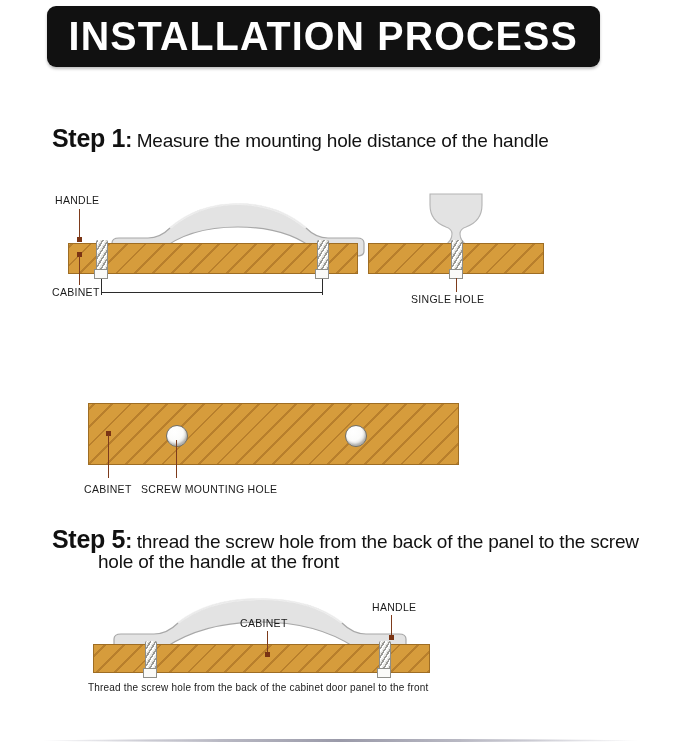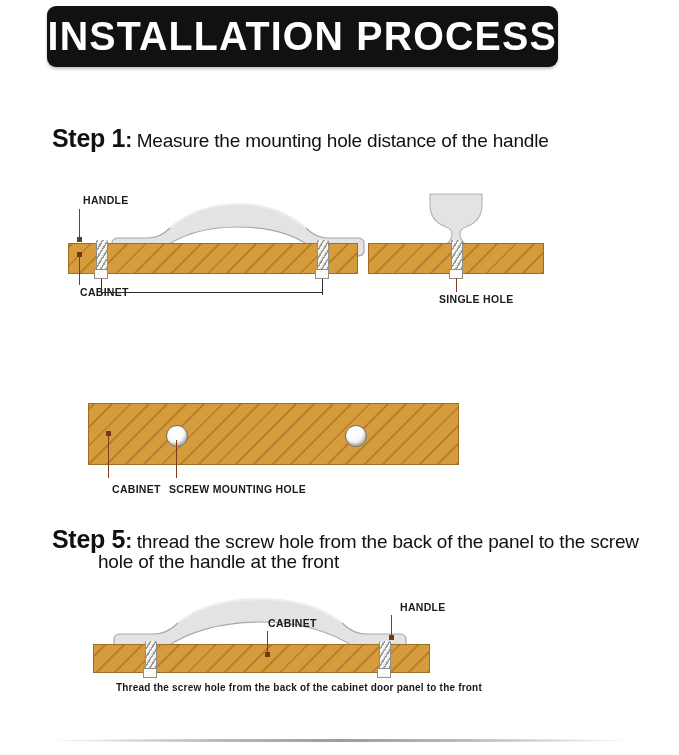--- a/index.html
+++ b/index.html
@@ -5,21 +5,21 @@
   html,body{margin:0;padding:0;background:#ffffff;}
   body{
     width:679px;height:755px;position:relative;overflow:hidden;
     font-family:"Liberation Sans","DejaVu Sans",sans-serif;
     color:#111111;
   }
   .page{position:relative;width:679px;height:755px;}
 
   
   .title-banner{
-    position:absolute;left:47px;top:6px;width:511px;height:61px;
+    position:absolute;left:47px;top:6px;width:553px;height:61px;
     background:#111111;border-radius:9px;
     display:flex;align-items:center;justify-content:center;
     box-shadow:0 2px 3px rgba(0,0,0,.25);
   }
   .title-text{
     color:#ffffff;font-size:41px;font-weight:bold;
     letter-spacing:1.2px;line-height:1;
     transform:scaleX(.96);white-space:nowrap;
   }
 
@@ -38,22 +38,22 @@
   .board{
     position:absolute;
     background:
       repeating-linear-gradient(-45deg,
         #b87f2c 0px,#b87f2c 2px,
         #d69c3c 2px,#d69c3c 13px);
     border:1px solid #9e6d24;
     box-sizing:border-box;
   }
   .lbl{
-    position:absolute;font-size:10.5px;font-weight:700;
-    letter-spacing:.3px;white-space:nowrap;color:#1a1a1a;margin-left:28px;
+    position:absolute;font-size:10.5px;font-weight:400;
+    letter-spacing:.3px;white-space:nowrap;color:#1a1a1a;
   }
   .lead{position:absolute;background:#7d3b1c;width:1px;}
   .lead-dot{position:absolute;background:#7a3414;width:5px;height:5px;}
 
   
   .screw{position:absolute;}
   .screw-body{
     position:absolute;left:0;top:0;width:100%;height:100%;
     background:
       repeating-linear-gradient(-58deg,

